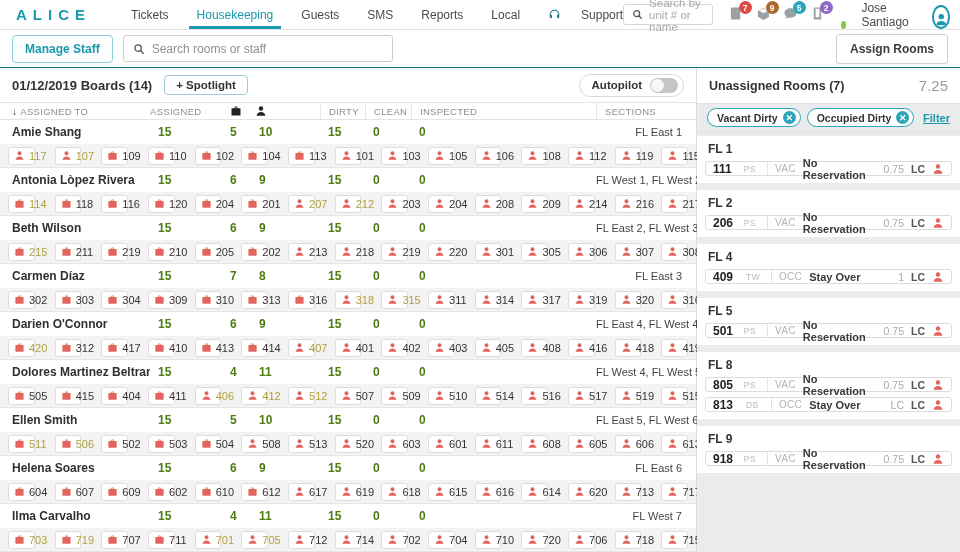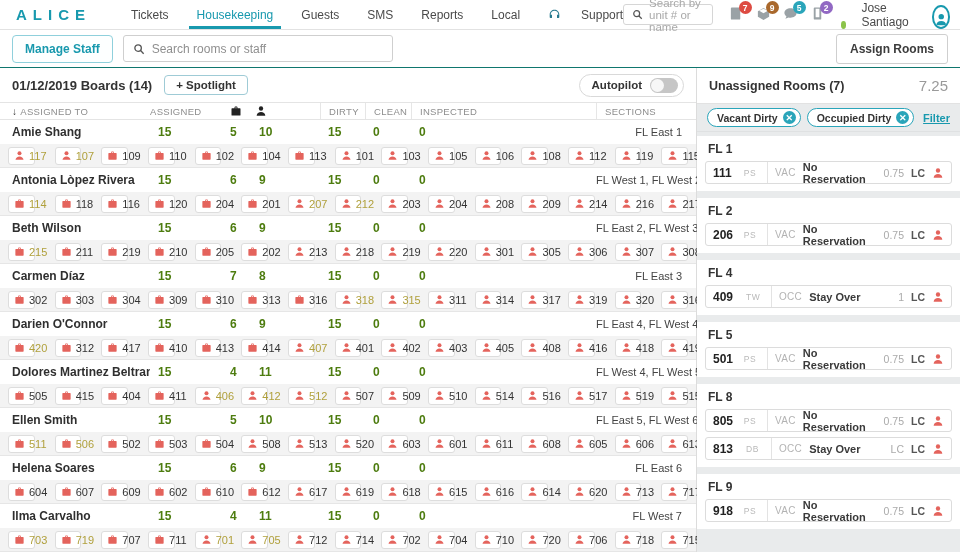--- a/index.html
+++ b/index.html
@@ -90,21 +90,21 @@
   .filterbar { height:28px; display:flex; align-items:center; gap:6px; padding:0 10px; border-bottom:1px solid #dfe1e2; }
   .fchip { display:flex; align-items:center; gap:5px; background:#fff; border:1px solid #2aa5ba;
     border-radius:11px; padding:2px 4px 2px 9px; font-size:10.5px; font-weight:bold; color:#333; cursor:pointer; }
   .fchip .x { width:13px; height:13px; border-radius:50%; background:#2aa5ba; color:#fff; font-size:9px;
     display:flex; align-items:center; justify-content:center; font-weight:bold; }
   .filter-link { margin-left:auto; font-size:11px; font-weight:bold; color:#1899ae;
     text-decoration:underline; cursor:pointer; }
   .panel-body { flex:1; overflow:hidden; padding-top:4px; }
   .floor-card { background:#fff; margin-bottom:7px; padding:0 0 2px; }
   .floor-name { font-size:12px; font-weight:bold; color:#333; padding:6px 11px 5px; }
-  .room-row { margin:0 8px 5px; border:1px solid #dcdcdc; border-radius:3px; background:#fff; height:23px;
+  .room-row { margin:0 8px 5px; border:1px solid #dcdcdc; border-radius:3px; background:#fff; height:15px;
     display:flex; align-items:center; padding:0 7px; gap:7px; cursor:pointer; }
   .rm-num { font-size:12px; font-weight:bold; color:#222; width:26px; }
   .rm-type { font-size:8.5px; color:#b9b9b9; width:18px; letter-spacing:.5px; }
   .rm-div { width:1px; align-self:stretch; background:#e3e3e3; }
   .rm-occ { font-size:10px; color:#b3b3b3; letter-spacing:.3px; }
   .rm-res { font-size:11px; font-weight:bold; color:#3a3a3a; }
   .rm-credits { margin-left:auto; font-size:10.5px; color:#aaa; }
   .rm-code { font-size:10.5px; font-weight:bold; color:#555; }
   .rm-person { display:flex; }
   .rm-person svg { width:12px; height:12px; color:#e4635c; }

